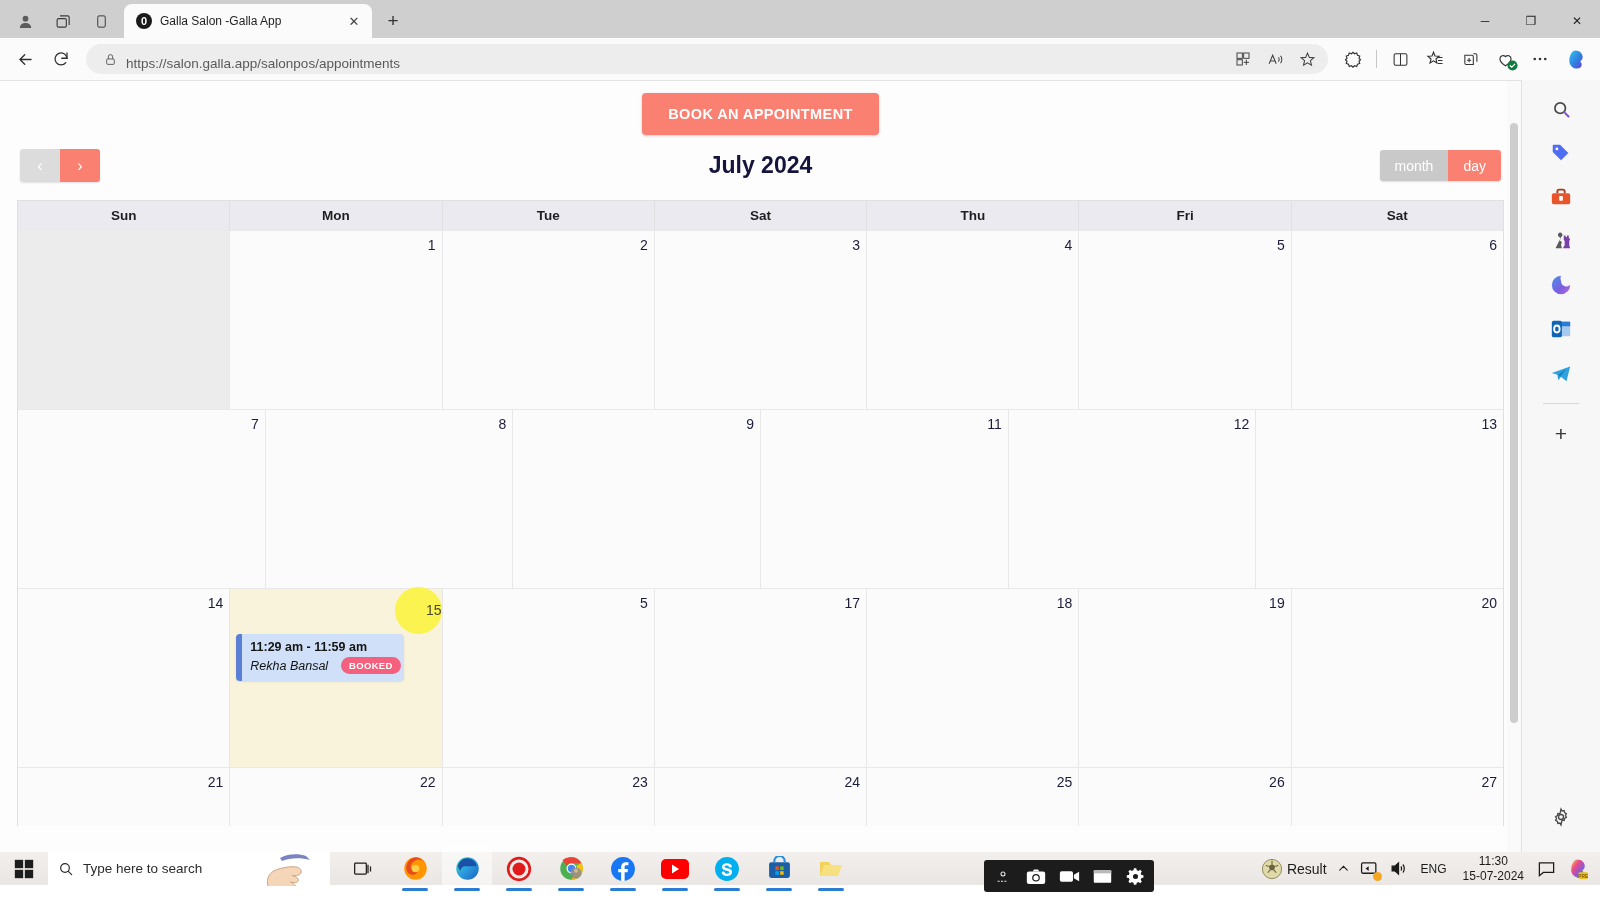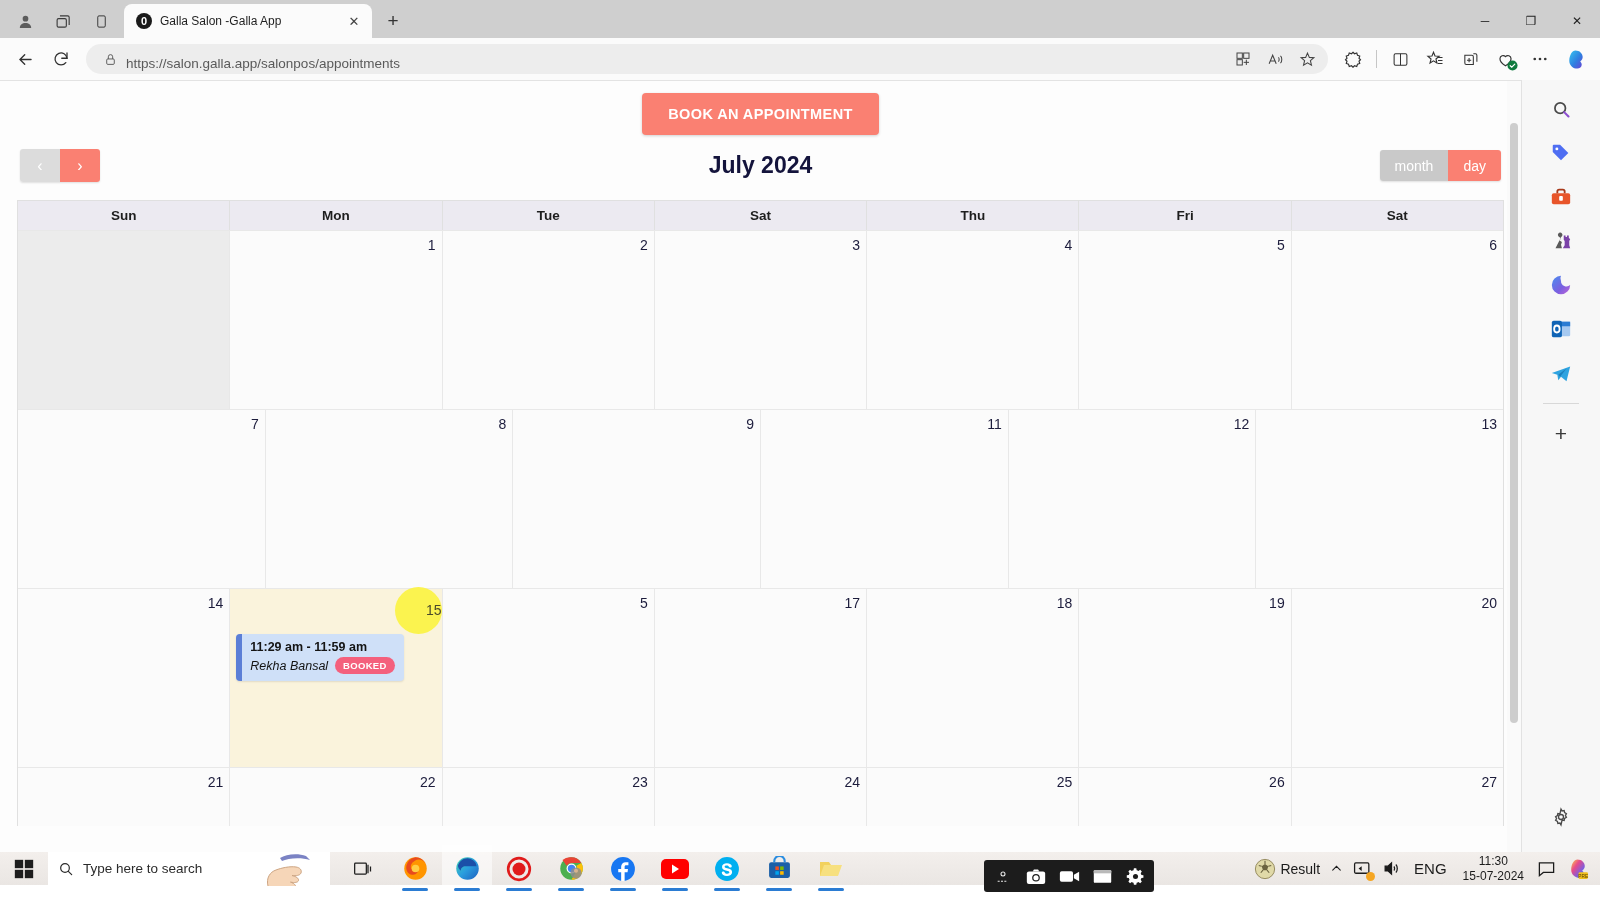--- a/index.html
+++ b/index.html
@@ -152,21 +152,21 @@
   }
 
   .event {
     clear: both; margin-top: 12px; display: flex; align-items: stretch;
     background: #cfe0f8; border-radius: 4px; overflow: hidden;
     box-shadow: 0 1px 2px rgba(0,0,0,0.1); max-width: 168px;
   }
   .event-bar { width: 6px; background: #5c7fd6; flex-shrink: 0; }
   .event-body { padding: 6px 8px 7px 8px; }
   .event-time { font-size: 12.5px; font-weight: bold; color: #141414; white-space: nowrap; }
-  .event-row2 { display: flex; align-items: center; gap: 7px; margin-top: 3px; }
+  .event-row2 { display: flex; align-items: center; gap: 13px; margin-top: 3px; }
   .event-name { font-size: 12.5px; font-style: italic; color: #141414; white-space: nowrap; }
   .event-badge {
     background: #f4607d; color: #ffffff; font-size: 9.5px; font-weight: bold;
     padding: 3px 8px; border-radius: 9px; letter-spacing: 0.3px; white-space: nowrap;
   }
 
   
   .edge-sidebar {
     width: 79px; height: 772px; background: #f7f7f7;
     border-left: 1px solid #e2e2e2;
@@ -204,21 +204,21 @@
   }
   .rec-toolbar {
     position: absolute; left: 984px; top: 8px;
     height: 32px; background: #1c1c1c; border-radius: 3px;
     display: flex; align-items: center; padding: 0 4px; gap: 3px;
   }
   .rec-btn { width: 30px; height: 26px; display: flex; align-items: center; justify-content: center; }
   .tray { margin-left: auto; display: flex; align-items: center; height: 48px; padding-right: 6px; }
   .tray-item { display: flex; align-items: center; justify-content: center; padding: 0 5px; height: 48px; }
   .tray-label { font-size: 14px; color: #1b1b1b; margin-left: 4px; }
-  .tray-lang { font-size: 15px; color: #1b1b1b; padding: 0 8px; }
+  .tray-lang { font-size: 12px; color: #1b1b1b; padding: 0 8px; }
   .tray-clock {
     display: flex; flex-direction: column; align-items: center; justify-content: center;
     font-size: 12px; color: #1b1b1b; line-height: 15px; padding: 0 8px;
   }
 </style>
 </head>
 <body>
 
 <div class="browser">
 

